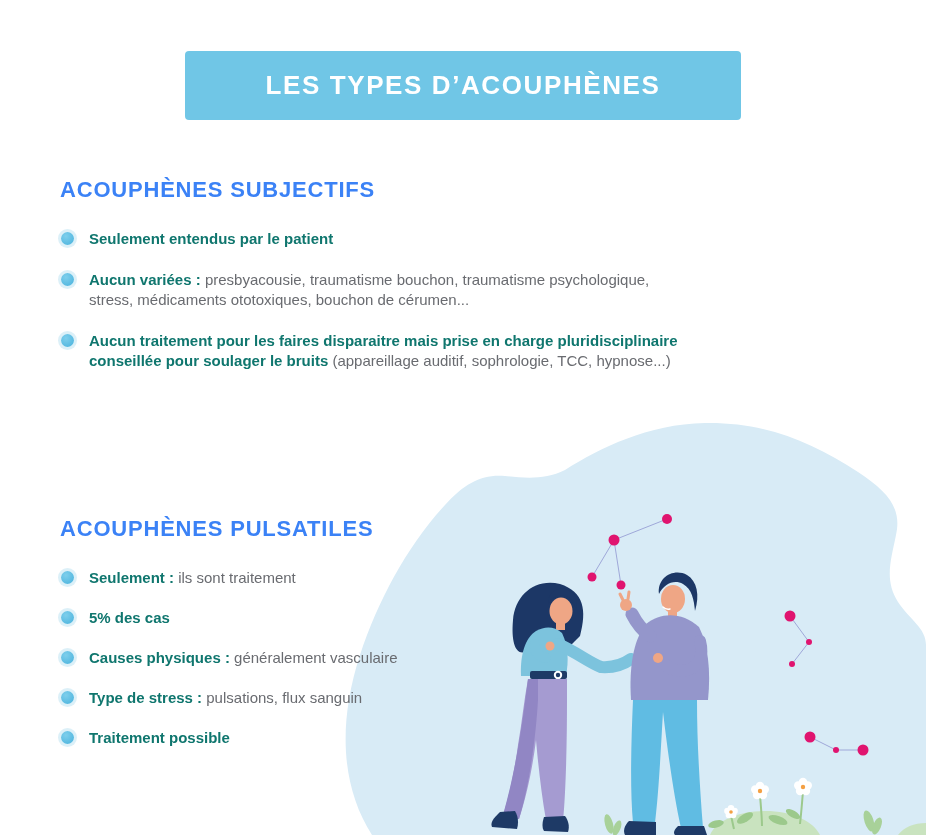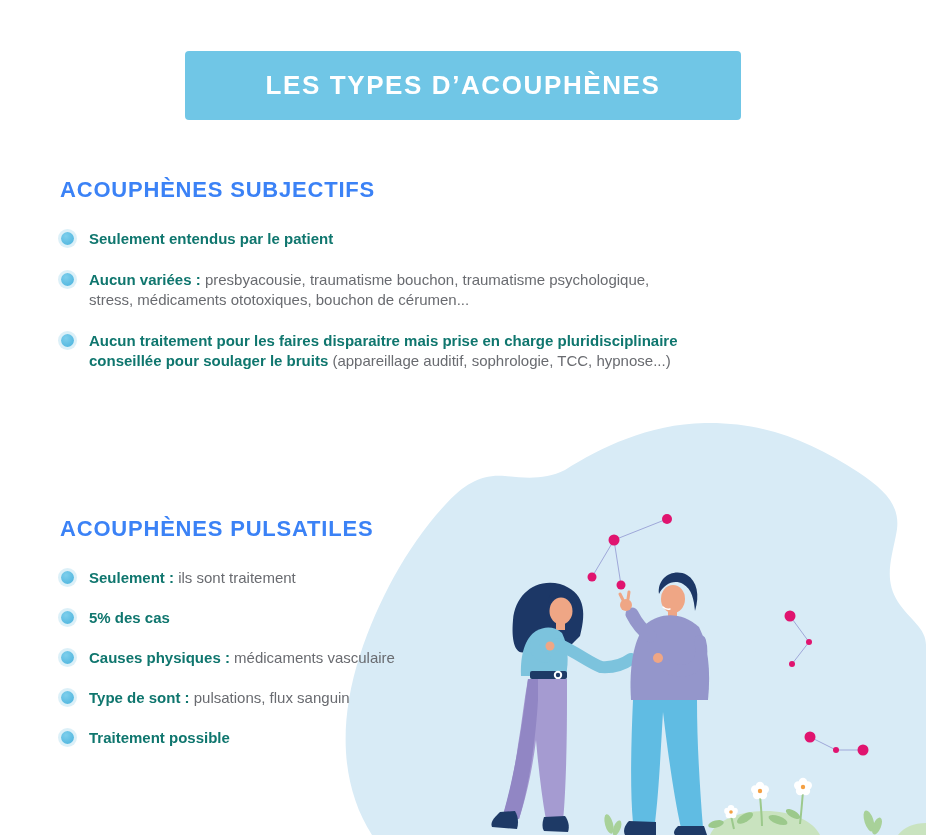--- a/index.html
+++ b/index.html
@@ -244,28 +244,28 @@
       <span class="bullet"></span>
       <div class="txt">
         <div class="ln"><b>5% des cas</b><span></span></div>
       </div>
     </div>
 
 
     <div class="item">
       <span class="bullet"></span>
       <div class="txt">
-        <div class="ln"><b>Causes physiques :</b><span> médicaments vasculaire</span></div>
-      </div>
-    </div>
-
-    <div class="item">
-      <span class="bullet"></span>
-      <div class="txt">
-        <div class="ln"><b>Type de sont :</b><span> pulsations, flux sanguin</span></div>
+        <div class="ln"><b>Causes physiques :</b><span> généralement vasculaire</span></div>
+      </div>
+    </div>
+
+    <div class="item">
+      <span class="bullet"></span>
+      <div class="txt">
+        <div class="ln"><b>Type de stress :</b><span> pulsations, flux sanguin</span></div>
       </div>
     </div>
 
     <div class="item">
       <span class="bullet"></span>
       <div class="txt">
         <div class="ln"><b>Traitement possible</b><span></span></div>
       </div>
     </div>
   </section>

